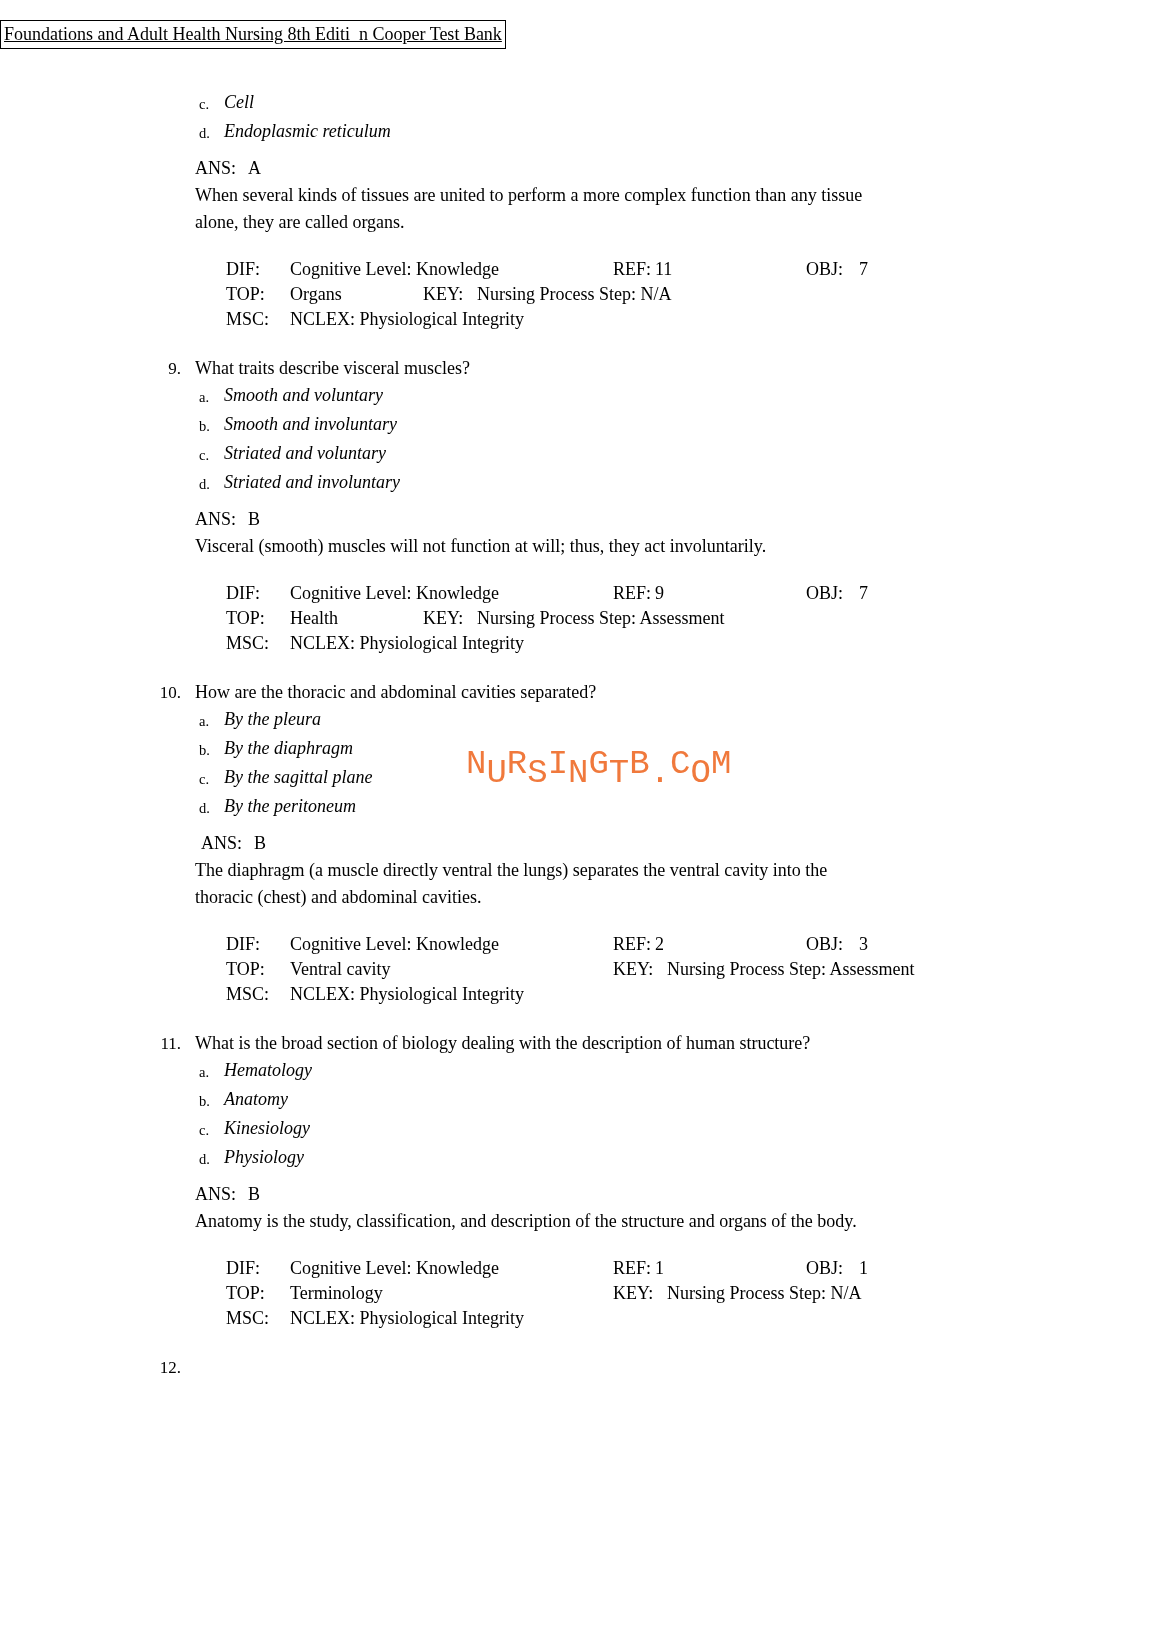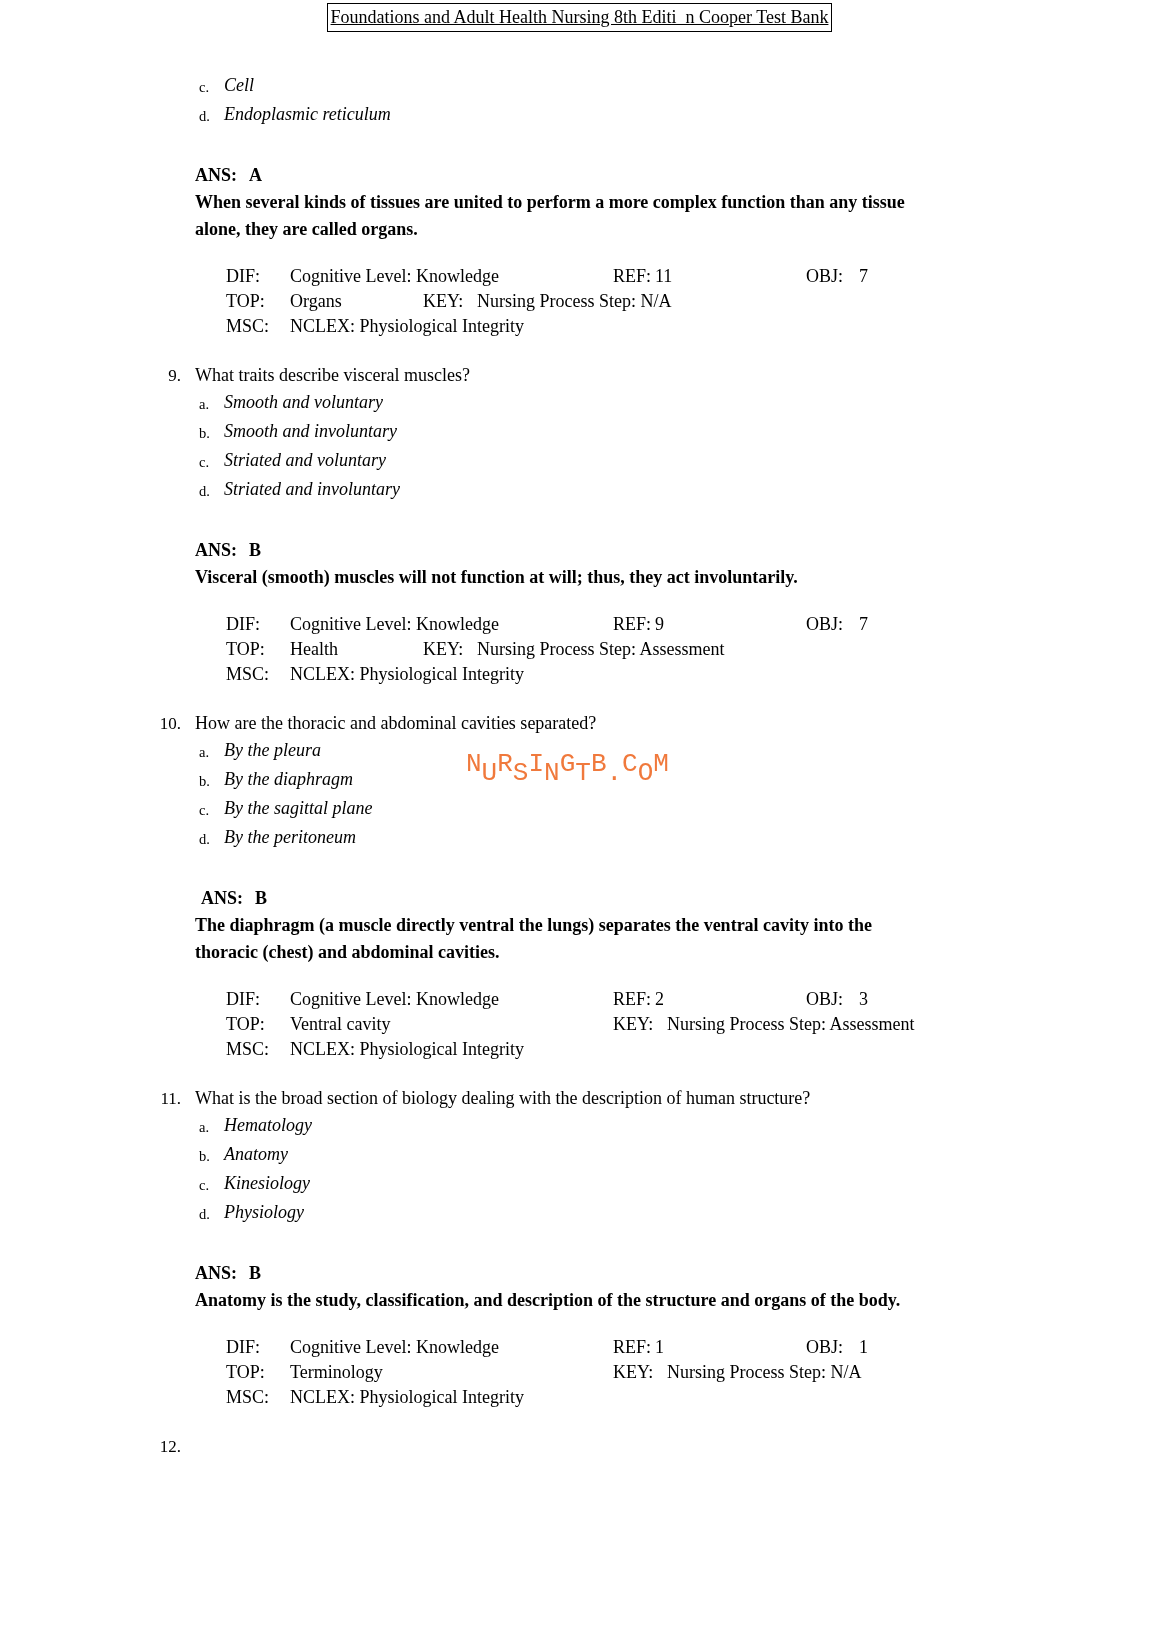--- a/index.html
+++ b/index.html
@@ -4,52 +4,52 @@
 <style>
   * { box-sizing: border-box; }
   html, body { margin: 0; padding: 0; }
   body {
     width: 1159px; height: 1638px;
     background: #ffffff; color: #000000;
     font-family: "Liberation Serif", serif;
     font-size: 18px; line-height: 27px;
     position: relative; overflow: hidden;
   }
-  .header { text-align: center; padding-top: 3px; }
+  .header { padding-top: 20px; }
   .header-box { display: inline-block; border: 1px solid #000; padding: 0 3px; }
   .header-title { text-decoration: underline; white-space: pre; }
   .content { padding: 40px 0 0 135px; }
   .section { margin-bottom: 24px; }
   .qrow { display: flex; }
   .qnum { width: 46px; flex: none; text-align: right; font-size: 17px; }
   .qbody { margin-left: 14px; width: 846px; }
   .cont-block { margin-left: 60px; width: 846px; }
   .opt { display: flex; }
   .opt-label { flex: none; width: 23px; margin-left: 4px; font-size: 14.5px; padding-top: 2px; }
   .opt-text { margin-left: 2px; font-style: italic; }
-  .ans-block { margin-top: 32px; font-weight: bold; }
+  .ans-block { margin-top: 8px; }
   .ans-value { margin-left: 12px; }
   .ans-indent { margin-left: 6px; }
   .meta { margin-top: 20px; }
   .meta-row { position: relative; height: 25px; margin-left: 31px; }
   .meta-row span { position: absolute; top: 0; white-space: pre; }
   .m-l0 { left: 0; }
   .m-v0 { left: 64px; }
   .m-ref-l { left: 387px; }
   .m-ref-v { left: 429px; }
   .m-obj-l { left: 580px; }
   .m-obj-v { left: 633px; }
   .k-near-l { left: 197px; }
   .k-near-v { left: 251px; }
   .k-far-l { left: 387px; }
   .k-far-v { left: 441px; }
   .watermark {
     position: absolute; left: 466px; top: 749px;
     font-family: "Liberation Mono", monospace;
-    font-size: 26px; line-height: 30px; white-space: pre;
+    font-size: 34px; line-height: 30px; white-space: pre;
     letter-spacing: 0;
   }
   .watermark .wm-d { position: relative; top: 9px; }
   .q12-lines div { white-space: pre-wrap; }
 </style>
 </head>
 <body>
 
 <div class="header">
   <span class="header-box"><span class="header-title">Foundations and Adult Health Nursing 8th Editi  n Cooper Test Bank</span></span>

